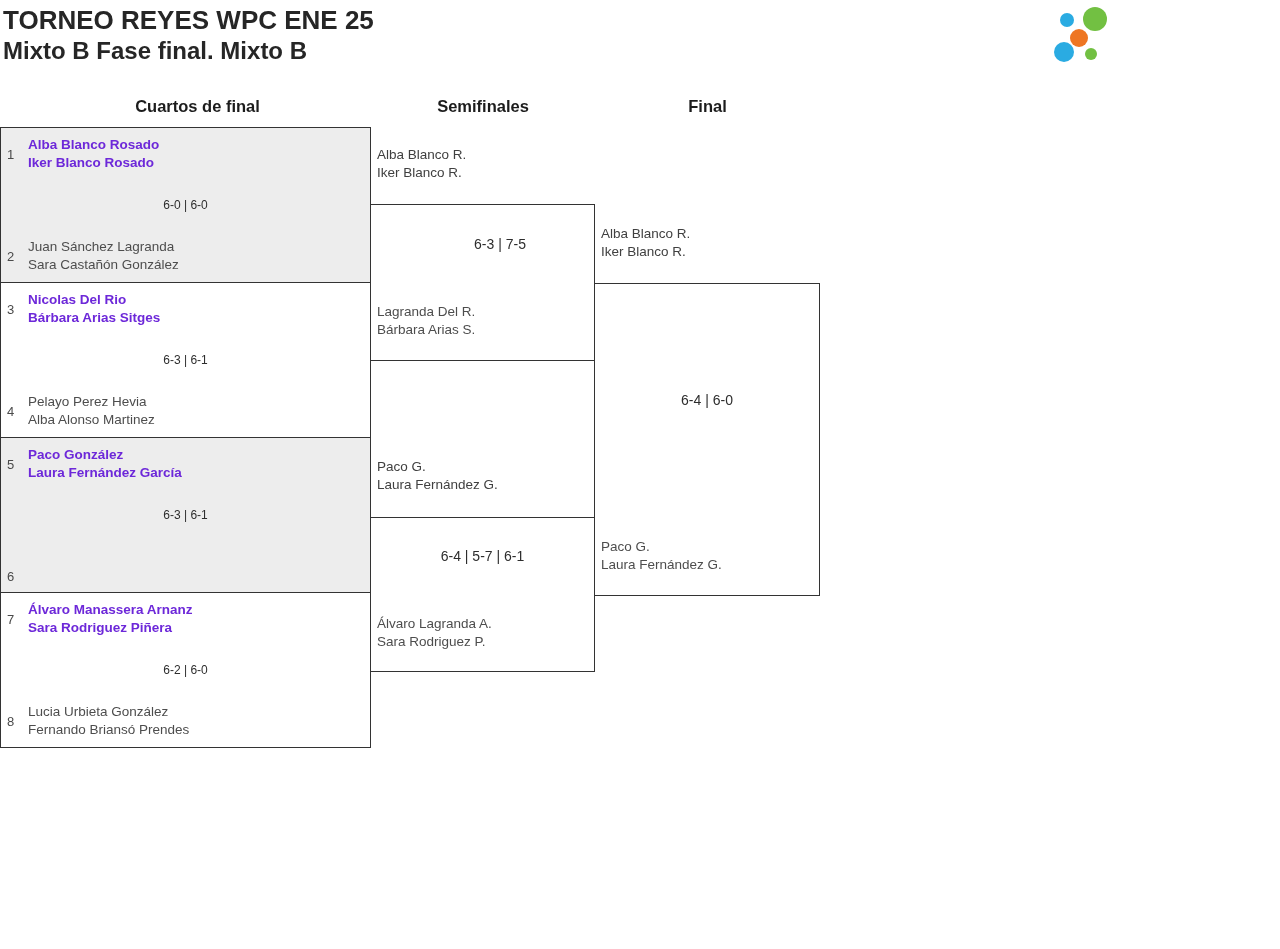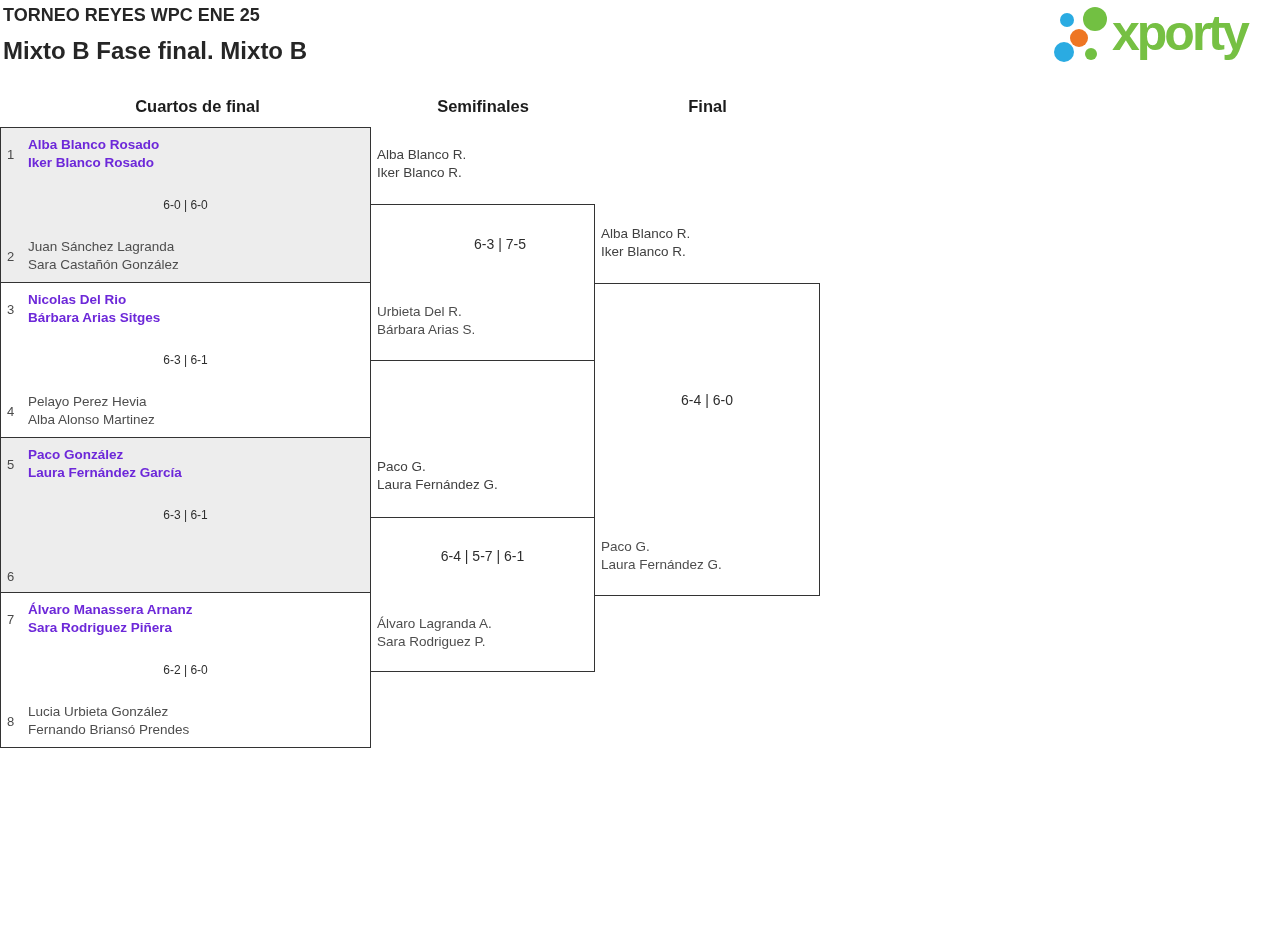--- a/index.html
+++ b/index.html
@@ -1,21 +1,21 @@
 <!DOCTYPE html>
 <html><head>
 <meta charset="utf-8">
 <style>
   html,body{margin:0;padding:0}
   body{
     width:1280px;height:949px;position:relative;background:#ffffff;
     font-family:"Liberation Sans",sans-serif;color:#1a1a1a;overflow:hidden;
   }
   
-  .title{position:absolute;left:3px;top:5px;font-size:18px;font-weight:700;color:#262626;white-space:nowrap}
+  .title{position:absolute;left:3px;top:5px;font-size:26px;font-weight:700;color:#262626;white-space:nowrap}
   .subtitle{position:absolute;left:3px;top:37px;font-size:24px;font-weight:700;color:#262626;white-space:nowrap}
   
   .logo{position:absolute;left:1048px;top:0;width:232px;height:75px}
   .dot{position:absolute;border-radius:50%}
   .dot-blue-small{left:12px;top:13px;width:14px;height:14px;background:#2aabe2}
   .dot-green-big{left:35px;top:7px;width:24px;height:24px;background:#72c042}
   .dot-orange{left:22px;top:29px;width:18px;height:18px;background:#ee7623}
   .dot-blue-big{left:6px;top:42px;width:20px;height:20px;background:#2aabe2}
   .dot-green-small{left:37px;top:48px;width:12px;height:12px;background:#72c042}
   .wordmark{position:absolute;left:64px;top:8px;font-size:50px;font-weight:700;color:#76c043;letter-spacing:-3px;line-height:1}
@@ -60,21 +60,20 @@
 
 <div class="title">TORNEO REYES WPC ENE 25</div>
 <div class="subtitle">Mixto B Fase final. Mixto B</div>
 
 <div class="logo">
   <span class="dot dot-blue-small"></span>
   <span class="dot dot-green-big"></span>
   <span class="dot dot-orange"></span>
   <span class="dot dot-blue-big"></span>
   <span class="dot dot-green-small"></span>
-  <span class="wordmark">xporty</span>
 </div>
 
 <div class="round-header rh-qf">Cuartos de final</div>
 <div class="round-header rh-sf">Semifinales</div>
 <div class="round-header rh-f">Final</div>
 
 <div class="qf-wrap">
 
   <div class="qf-block gray">
     <div class="pair pos-top">
@@ -146,21 +145,21 @@
 
 </div>
 
 <div class="box sf1-box"></div>
 <div class="float-team winner sf1-winner">
   <span>Alba Blanco R.</span><br>
   <span>Iker Blanco R.</span>
 </div>
 <div class="float-score sf1-score">6-3 | 7-5</div>
 <div class="float-team sf1-loser">
-  <span>Urbieta Del R.</span><br>
+  <span>Lagranda Del R.</span><br>
   <span>Bárbara Arias S.</span>
 </div>
 
 <div class="box sf2-box"></div>
 <div class="float-team winner sf2-winner">
   <span>Paco G.</span><br>
   <span>Laura Fernández G.</span>
 </div>
 <div class="float-score sf2-score">6-4 | 5-7 | 6-1</div>
 <div class="float-team sf2-loser">

